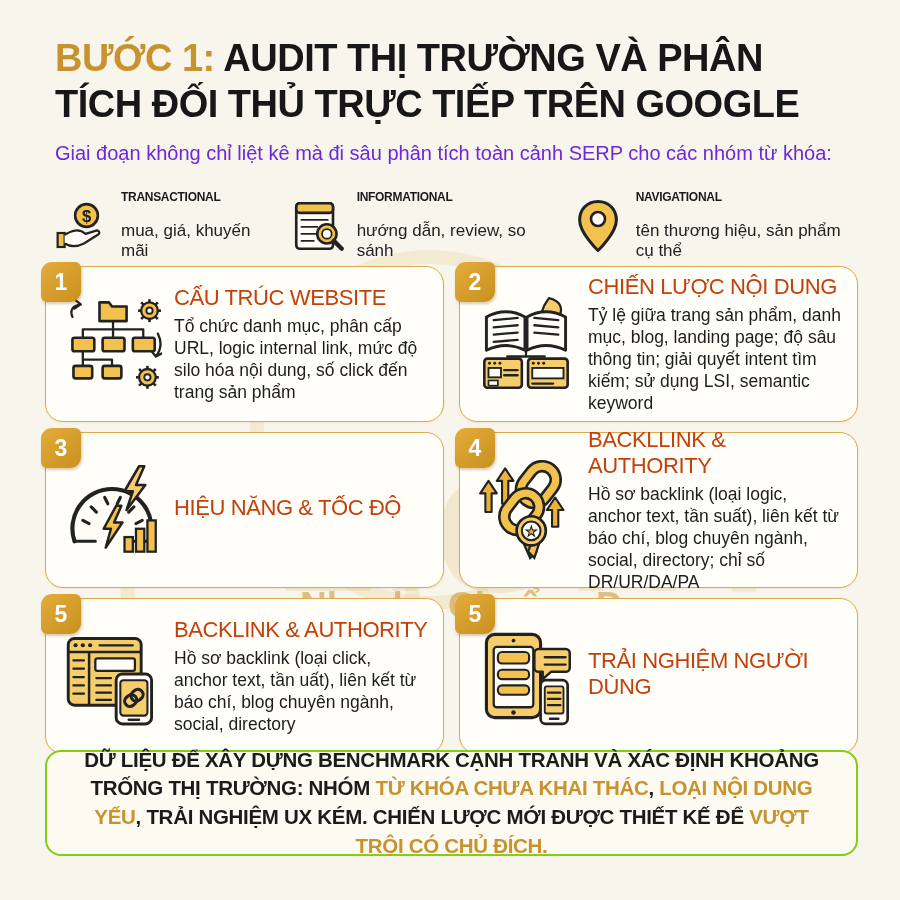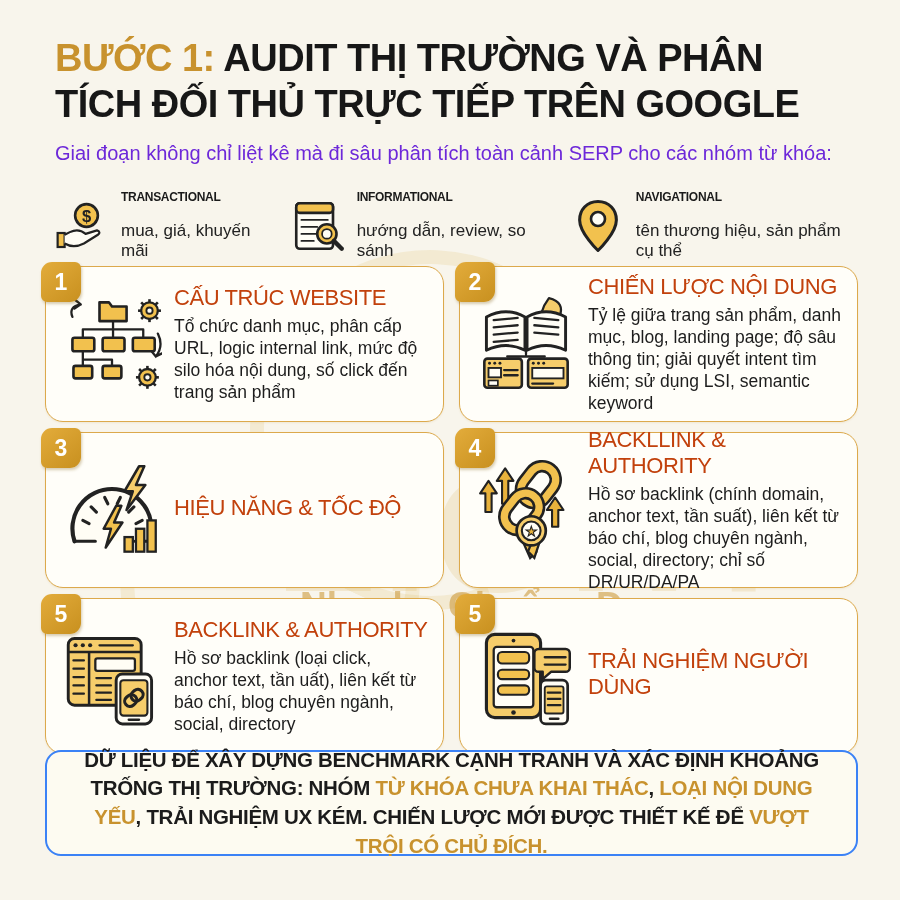--- a/index.html
+++ b/index.html
@@ -40,21 +40,21 @@
            color:#fff; font-size:23px; font-weight:800; display:flex; align-items:center; justify-content:center;
            box-shadow:1px 2px 3px rgba(120,85,10,.3); z-index:3; }
   .card-icon { width:108px; flex:0 0 108px; display:flex; align-items:center; justify-content:center; }
   .card-icon svg { width:100px; height:112px; }
   .card-text { flex:1; }
   .card-title { font-size:22px; font-weight:400; color:#c2410c; letter-spacing:-.4px; margin-bottom:4px; }
   .card-body { font-size:17.5px; line-height:1.26; color:#1d1d1d; }
 
   
   .footer { position:absolute; left:45px; top:750px; width:813px; height:106px; z-index:2;
-            background:#fdfbf1; border:2px solid #3b82f6; border-radius:16px;
+            background:#fdfbf1; border:2px solid #84cc16; border-radius:16px;
             display:flex; align-items:center; justify-content:center; padding:8px 26px; }
   .footer-text { font-size:20.5px; font-weight:800; line-height:1.4; text-align:center;
             color:#1b1b1b; letter-spacing:-.3px; }
   .footer-text .gold { color:#c8922e; }
 
   svg .ln { stroke:#222; stroke-width:3; stroke-linecap:round; fill:none; }
   svg .th { stroke:#222; stroke-width:2.2; stroke-linecap:round; fill:none; }
 </style>
 </head>
 <body>
@@ -248,21 +248,21 @@
           </g>
           <polygon points="44,76 52,94 58,88 50,72" fill="#f2c14e" stroke="#222" stroke-width="2.2"></polygon>
           <polygon points="62,76 56,94 50,88 56,72" fill="#f2c14e" stroke="#222" stroke-width="2.2"></polygon>
           <circle cx="53" cy="68" r="14" fill="#f6cd6b" stroke="#222" stroke-width="2.6"></circle>
           <circle cx="53" cy="68" r="9" fill="#fffdf5" stroke="#222" stroke-width="2"></circle>
           <text x="53" y="73" font-size="13" text-anchor="middle" fill="#e8b23c" stroke="#222" stroke-width="1">★</text>
         </svg>
       </div>
       <div class="card-text">
         <div class="card-title">BACKLLINK &amp; AUTHORITY</div>
-        <div class="card-body">Hồ sơ backlink (chính domain, anchor text, tần suất), liên kết từ báo chí, blog chuyên ngành, social, directory; chỉ số DR/UR/DA/PA</div>
+        <div class="card-body">Hồ sơ backlink (loại logic, anchor text, tần suất), liên kết từ báo chí, blog chuyên ngành, social, directory; chỉ số DR/UR/DA/PA</div>
       </div>
     </div>
 
     <div class="card">
       <div class="badge">5</div>
       <div class="card-icon">
         <svg viewBox="0 0 96 96">
           <rect x="6" y="12" width="70" height="64" rx="6" fill="#f6cd6b" stroke="#222" stroke-width="2.8"></rect>
           <line x1="6" y1="25" x2="76" y2="25" stroke="#222" stroke-width="2.4"></line>
           <circle cx="13" cy="18.5" r="2" fill="#222"></circle>

